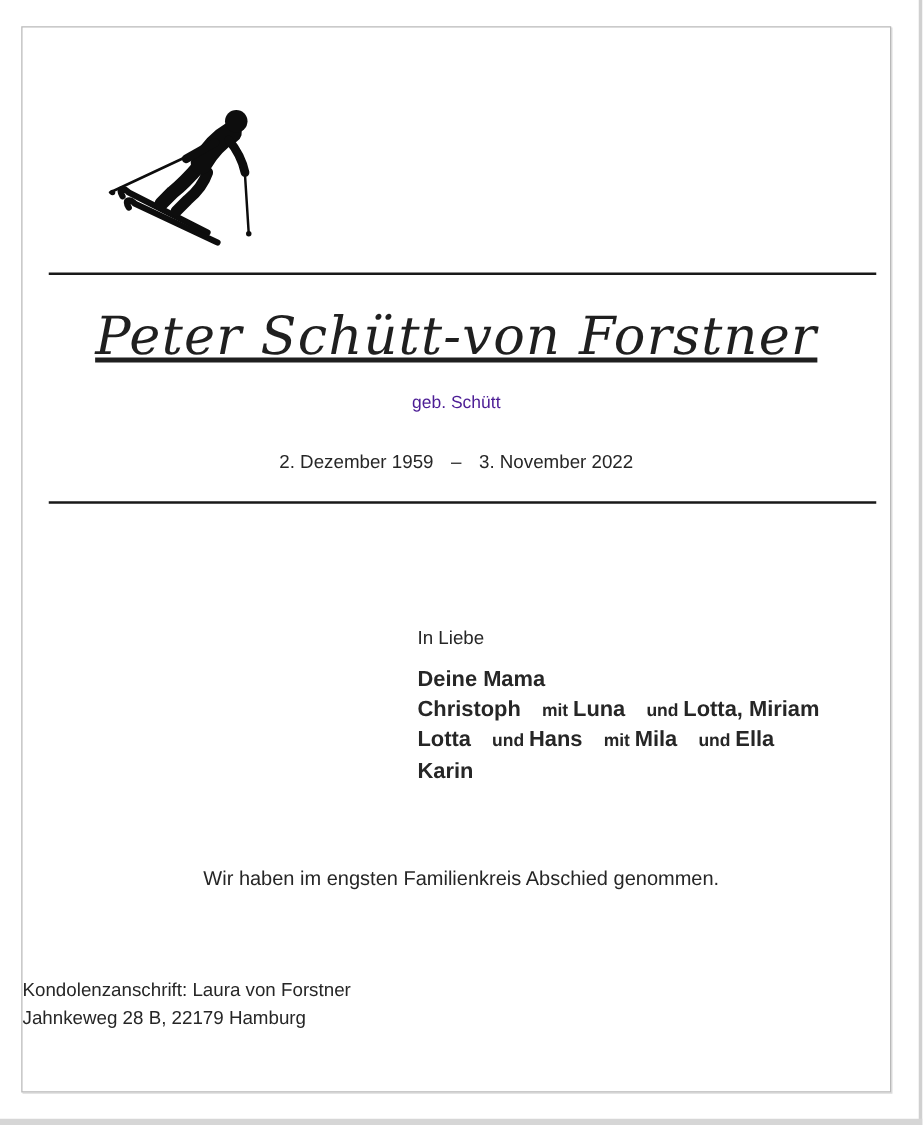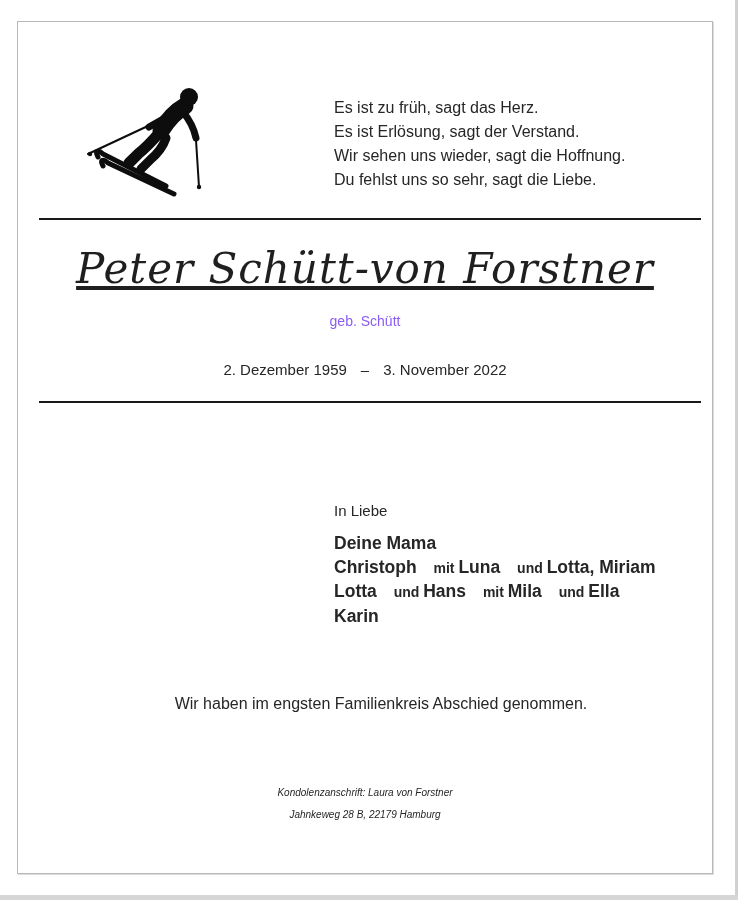--- a/index.html
+++ b/index.html
@@ -50,48 +50,48 @@
     font-family: "DejaVu Serif", serif;
     font-style: italic;
     font-size: 42px;
     color: #1f1f1f;
     letter-spacing: 1px;
     text-decoration: underline;
   }
   .birth-name {
     position: absolute; left: 0; top: 291px;
     width: 100%; text-align: center;
-    font-size: 14px; color: #8b5cf6;
+    font-size: 14px; color: #4c1d95;
   }
   .dates {
     position: absolute; left: 0; top: 324px;
     width: 100%; text-align: center;
     font-size: 15px; color: #262626; margin-top: 15px;
   }
   .dates .dash { margin: 0 14px; }
   .salutation {
     position: absolute; left: 316px; top: 480px;
     font-size: 15px;
   }
   .mourners {
     position: absolute; left: 316px; top: 510px;
     font-size: 17.5px; line-height: 23.5px;
     white-space: nowrap;
     font-weight: bold;
   }
   .mourners .sm { font-size: 14px; margin-left: 13px; }
   .farewell {
-    position: absolute; left: 16px; top: 673px;
+    position: absolute; left: 4px; top: 673px;
     width: 100%; text-align: center;
     font-size: 16px;
   }
   .condolence {
     position: absolute; left: 0; top: 760px;
-    width: 100%; text-align: center;
-    font-size: 10px; line-height: 21.5px; font-style: italic;
+    width: 100%; 
+    font-size: 15px; line-height: 21.5px;
   }
 </style>
 </head>
 <body>
 
 <div class="viewer-edge-right"></div>
 <div class="viewer-edge-bottom"></div>
 
 <div class="page">
 
@@ -112,26 +112,20 @@
 
       <path d="M99,22 Q85,30 75,47" stroke-width="17"></path>
 
       <path d="M86,30 L63,43" stroke-width="7"></path>
       <path d="M97,28 Q107,40 110,54" stroke-width="7"></path>
     </g>
 
     <circle cx="103" cy="13" r="9" fill="#0d0d0d"></circle>
   </svg>
 
-  <div class="poem">
-    <div>Es ist zu früh, sagt das Herz.</div>
-    <div>Es ist Erlösung, sagt der Verstand.</div>
-    <div>Wir sehen uns wieder, sagt die Hoffnung.</div>
-    <div>Du fehlst uns so sehr, sagt die Liebe.</div>
-  </div>
 
   <div class="rule rule-top"></div>
 
   <div class="deceased-name">Peter Schütt-von Forstner</div>
   <div class="birth-name">geb. Schütt</div>
 
   <div class="dates">
     <span>2. Dezember 1959</span><span class="dash">–</span><span>3. November 2022</span>
   </div>
 

